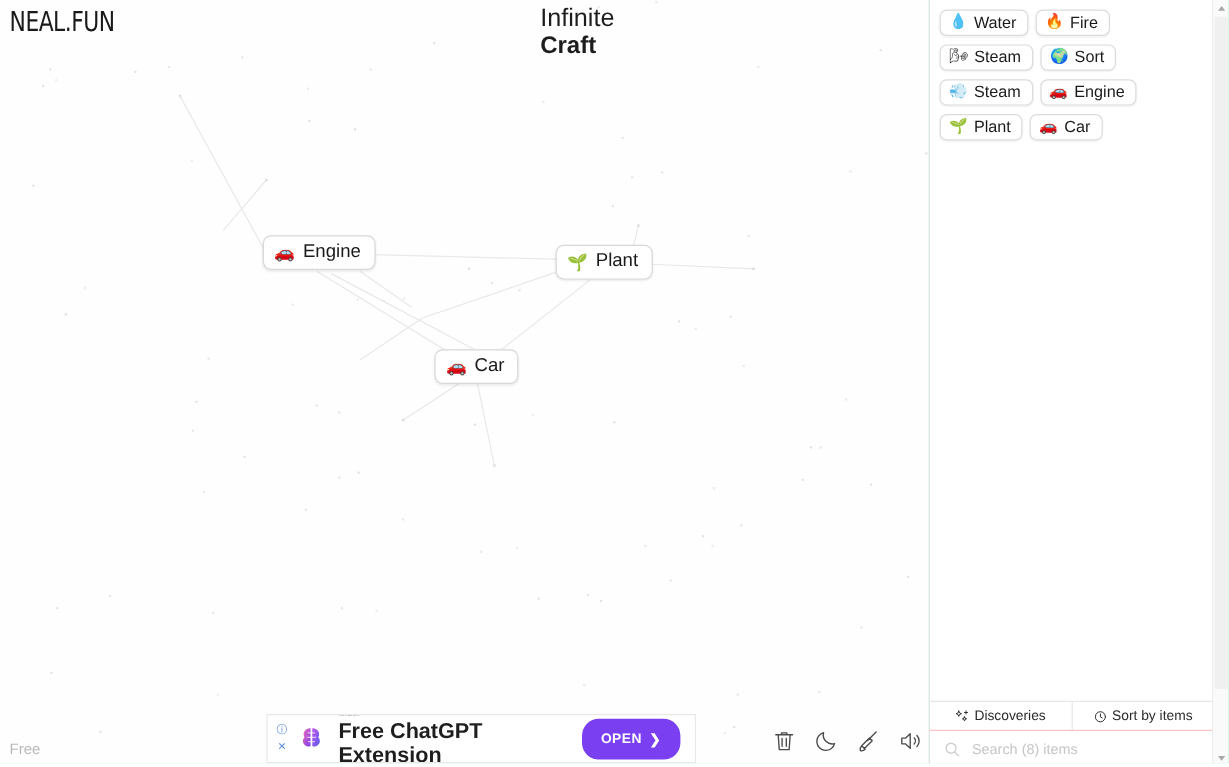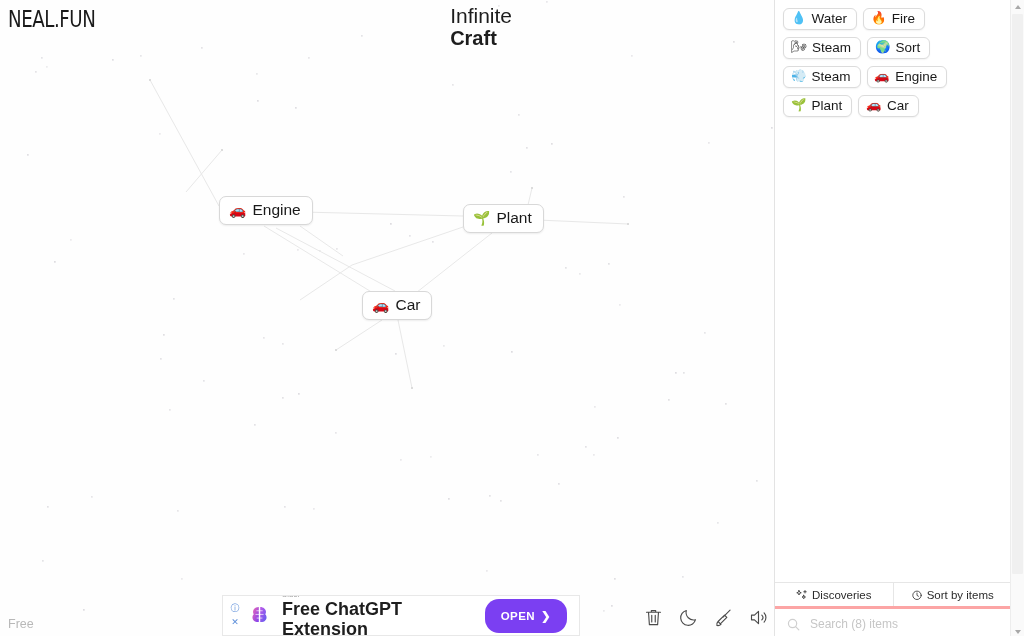--- a/index.html
+++ b/index.html
@@ -145,21 +145,21 @@
   #sidebar-footer {
     position: absolute;
     left: 0;
     bottom: 0;
     width: 236px;
     box-sizing: border-box;
   }
   .footer-tabs {
     display: flex;
     border-top: 1px solid #e6e6e6;
-    border-bottom: 3px solid #fca5a5;
+    border-bottom: 1px solid #fca5a5;
     height: 23px;
   }
   .footer-tab {
     flex: 1;
     display: flex;
     align-items: center;
     justify-content: center;
     gap: 4px;
     font-size: 11.5px;
     color: #2b2b2b;

